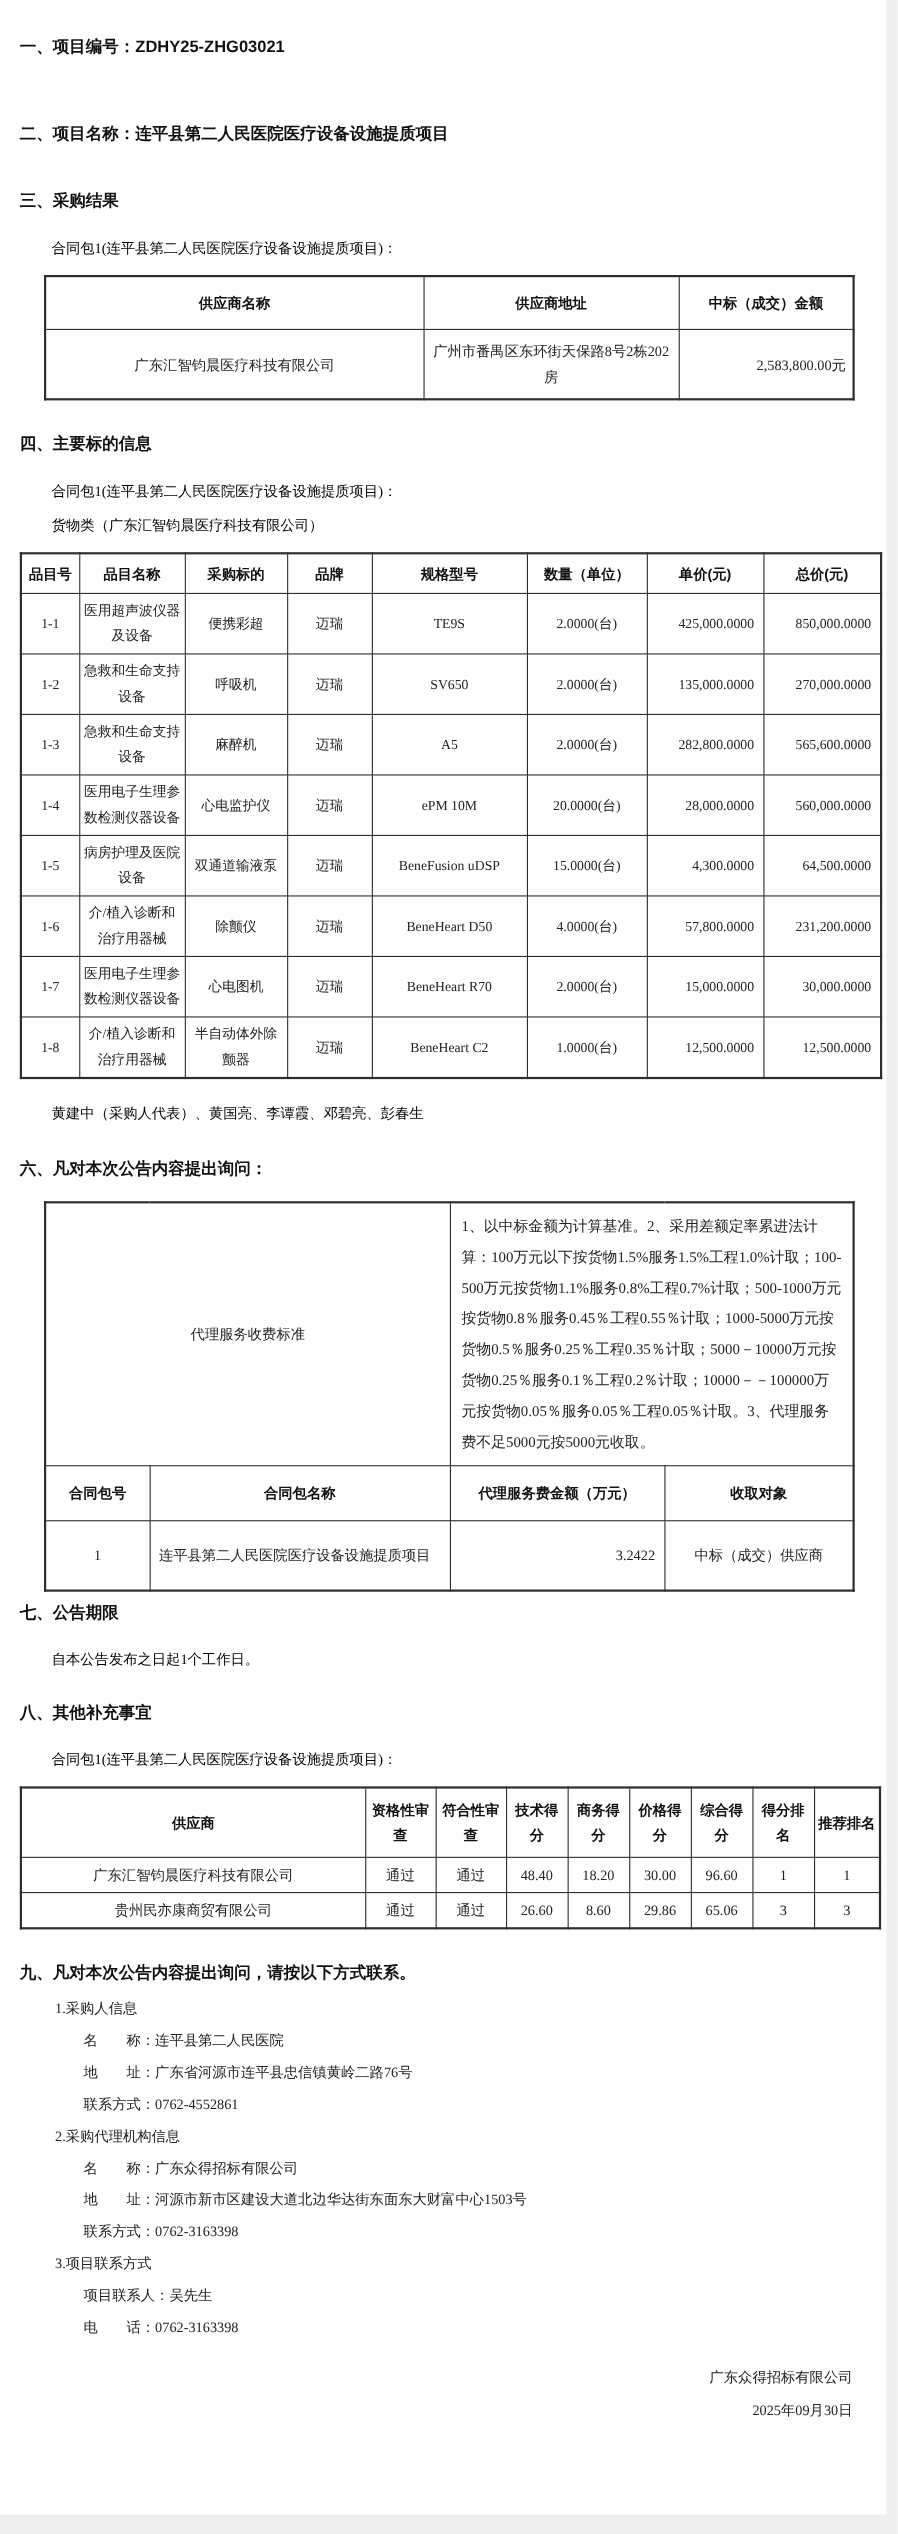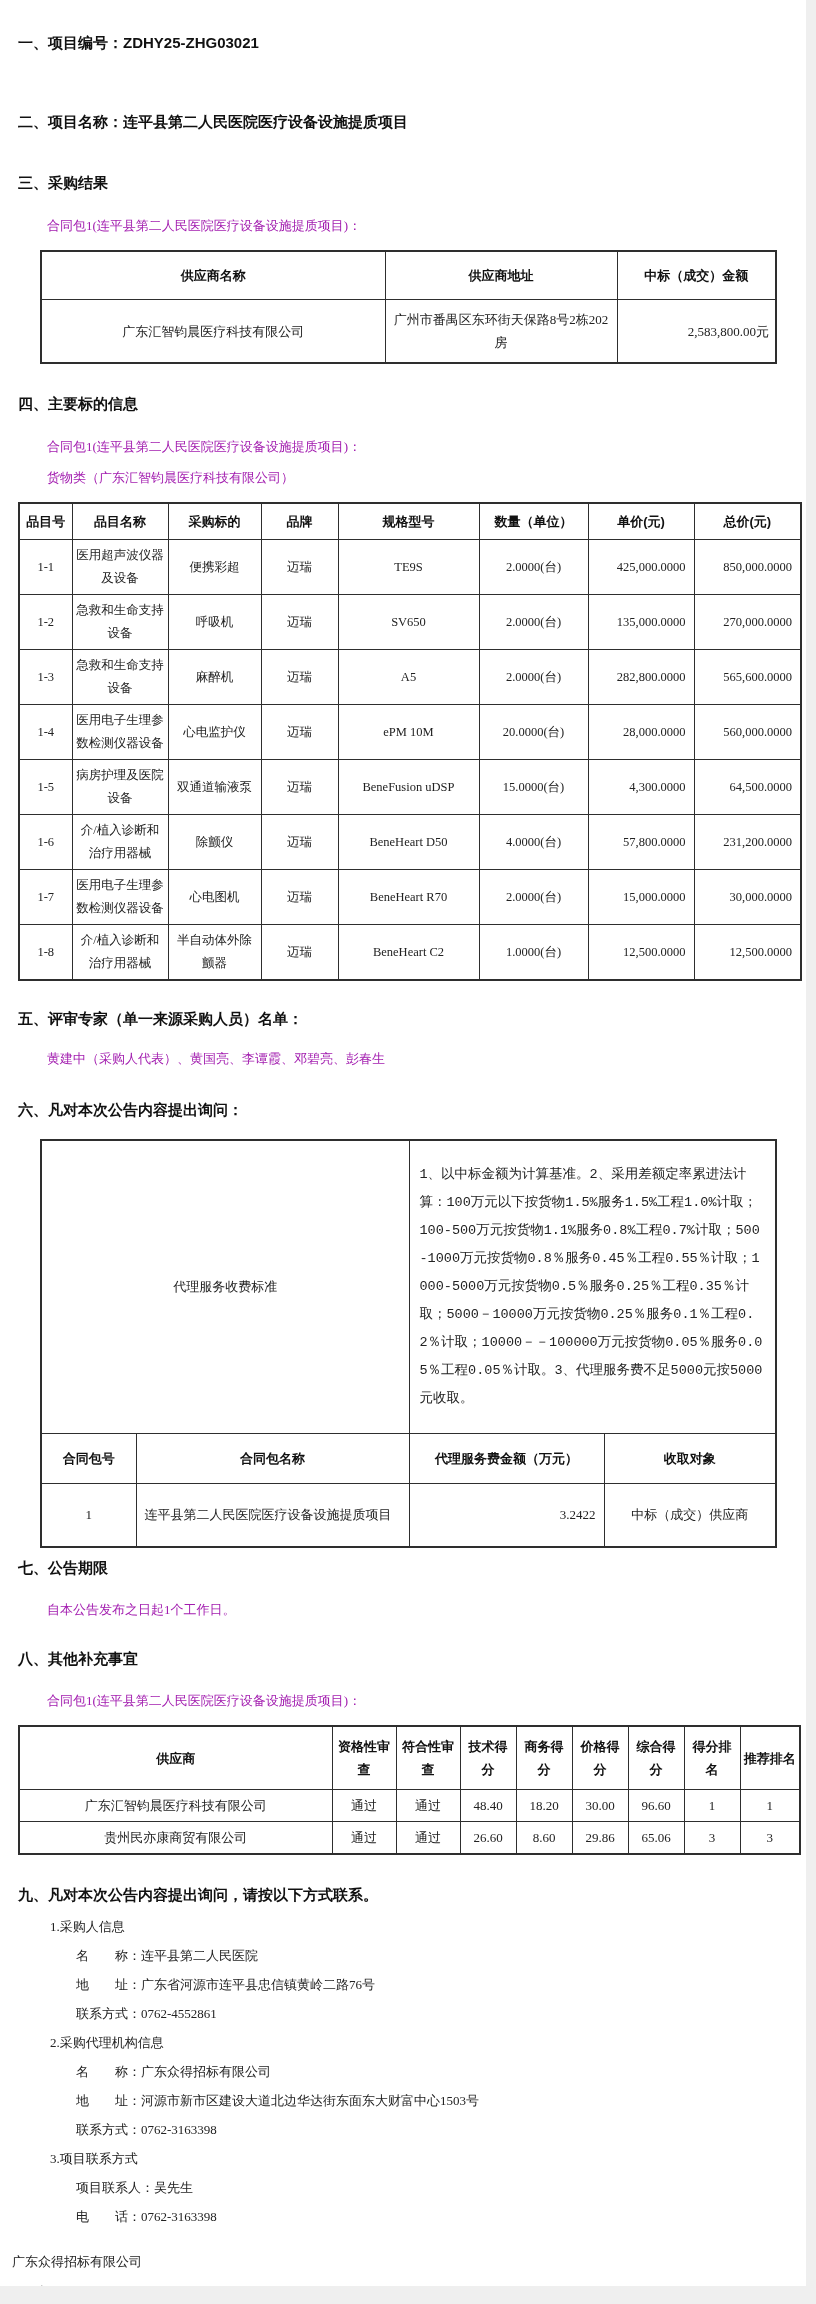--- a/index.html
+++ b/index.html
@@ -15,21 +15,21 @@
 
   .sec{
     font-family:"Liberation Sans","DejaVu Sans",sans-serif;
     font-size:15px;font-weight:bold;color:#111;
     margin:0 0 0 6px;line-height:19px;
   }
   .mt40{margin-top:60px;} .mt42{margin-top:42px;} .mt32{margin-top:32px;}
   .mt30{margin-top:30px;} .mt28{margin-top:28px;} .mt26{margin-top:10px;}
 
   .para{
-    font-size:13px;line-height:18px;color:#a21caf;
+    font-size:13px;line-height:18px;color:#000000;
     margin:25px 0 0 35px;
   }
   .para.tight{margin-top:13px;}
 
   table{border-collapse:collapse;table-layout:fixed;}
   .tbl{border:2px solid #2e2e2e;margin-top:15px;}
   .tbl th,.tbl td{border:1px solid #2e2e2e;}
   .tbl th{
     font-family:"Liberation Sans","DejaVu Sans",sans-serif;
     font-weight:bold;font-size:13px;color:#111;
@@ -62,21 +62,21 @@
   .t-goods td:nth-child(7),.t-goods td:nth-child(8){text-align:right;padding-right:8px;}
 
   
   .t-fee{width:735px;margin-left:28px;margin-top:20px;}
   .t-fee col:nth-child(1){width:95px;}
   .t-fee col:nth-child(2){width:273px;}
   .t-fee col:nth-child(3){width:195px;}
   .t-fee col:nth-child(4){width:172px;}
   .t-fee .fee-label{font-size:13px;}
   .t-fee .fee-text{
-    text-align:left;line-height:28px;font-size:13.5px;padding:20px 10px;font-family:Liberation Mono, monospace;
+    text-align:left;line-height:28px;font-size:13.5px;padding:7px 10px;
   }
   .t-fee th{padding:13px 2px;}
   .t-fee td{line-height:24px;padding:19px 4px;font-size:13px;}
   .t-fee td.l{text-align:left;padding-left:8px;}
   .t-fee td.r{text-align:right;padding-right:8px;}
   .t-fee td.c{text-align:center;}
 
   
   .t-score{width:781px;margin-left:6px;}
   .t-score col:nth-child(1){width:313px;}
@@ -90,21 +90,21 @@
   .t-score col:nth-child(9){width:60px;}
   .t-score th{padding:8px 2px;}
   .t-score td{padding:4px 2px;font-size:13px;}
 
   
   .contact-title{font-size:13px;color:#222;line-height:29px;margin:0 0 0 38px;}
   .contact-line{font-size:13px;color:#222;line-height:29px;margin:0 0 0 64px;}
   .contact-first{margin-top:8px;}
 
   .footer{
-    text-align:left;margin:16px 15px 0 0;
+    text-align:right;margin:16px 15px 0 0;
     font-size:13px;color:#222;line-height:30px;
   }
 </style>
 </head>
 <body>
 
 <div class="paper">
   <div class="content">
 
     <div class="sec">一、项目编号：ZDHY25-ZHG03021</div>
@@ -240,21 +240,20 @@
             <td>半自动体外除颤器</td>
             <td>迈瑞</td>
             <td>BeneHeart C2</td>
             <td>1.0000(台)</td>
             <td>12,500.0000</td>
             <td>12,500.0000</td>
           </tr>
         </tbody>
     </table>
 
-    <div class="sec mt28">五、评审专家（单一来源采购人员）名单：</div>
     <div class="para" style="margin-top:22px;">黄建中（采购人代表）、黄国亮、李谭霞、邓碧亮、彭春生</div>
 
     <div class="sec mt32">六、凡对本次公告内容提出询问：</div>
 
     <table class="tbl t-fee">
       <colgroup>
           <col>
           <col>
           <col>
           <col>

